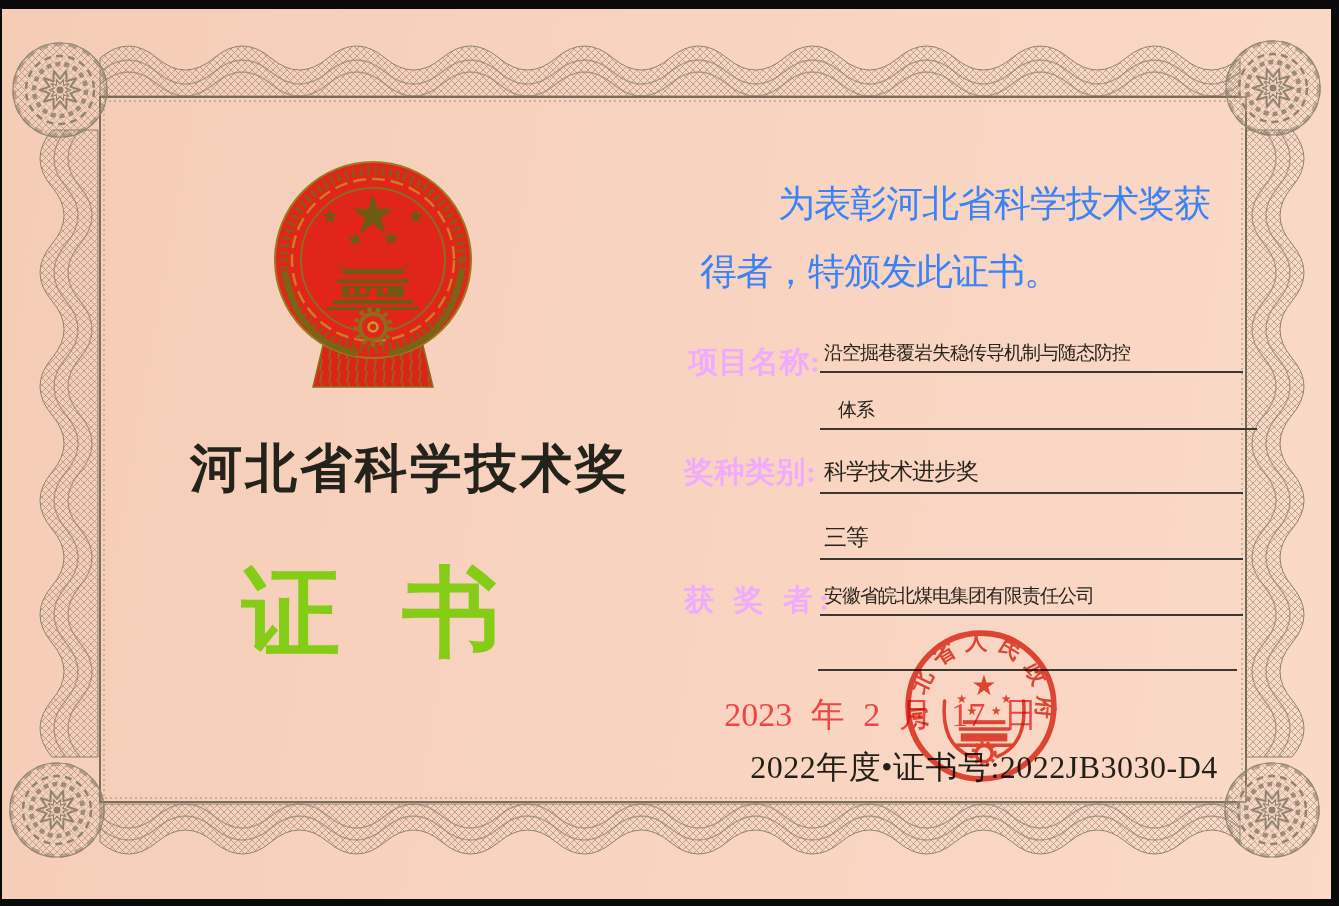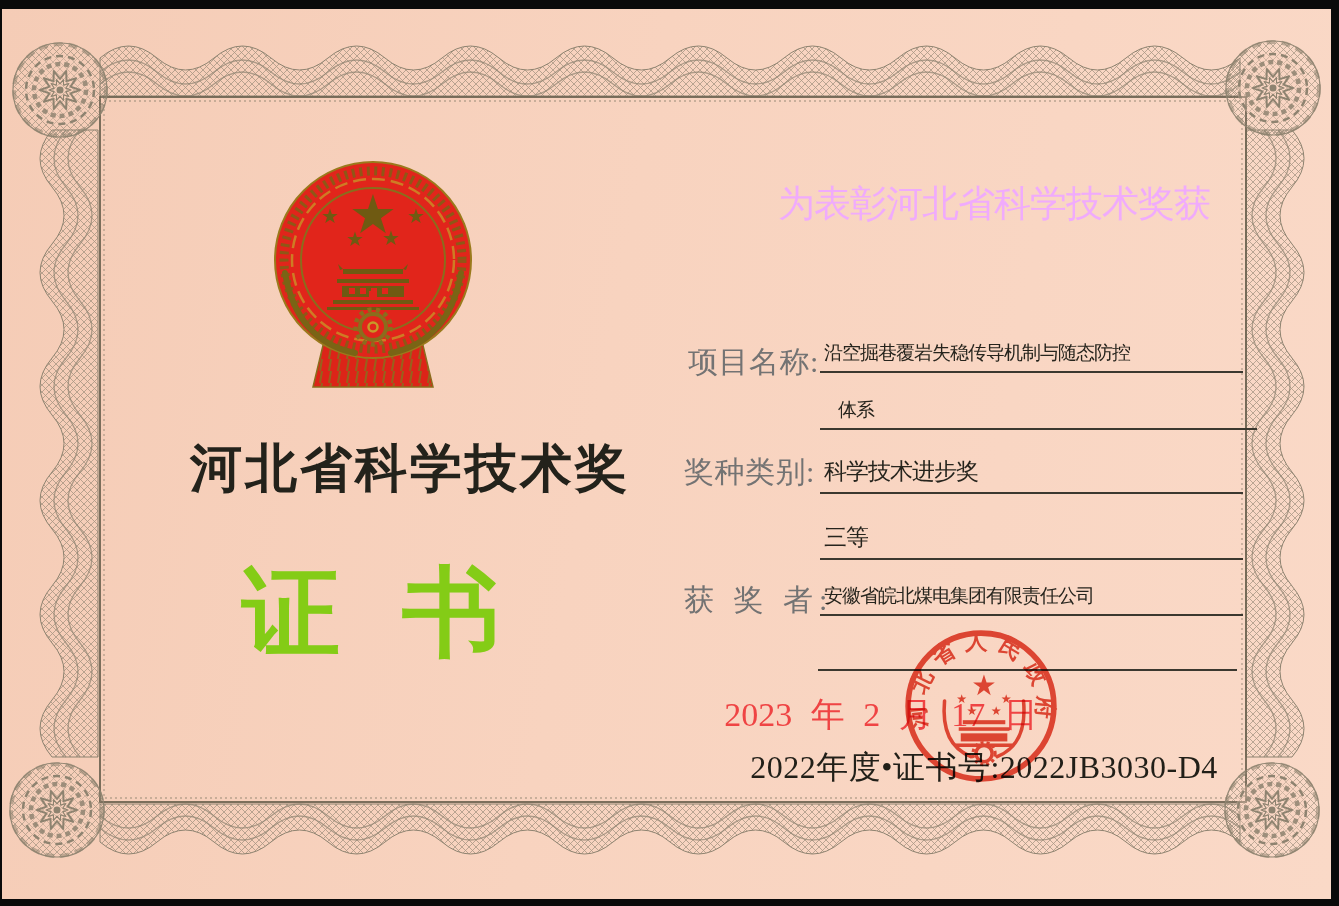--- a/index.html
+++ b/index.html
@@ -10,24 +10,24 @@
   .frame-svg{position:absolute;left:2px;top:9px;width:1329px;height:890px;}
 
   .abs{position:absolute;white-space:nowrap;}
 
   .award-title{left:85px;top:434px;width:545px;text-align:right;
                font-size:52px;font-weight:bold;letter-spacing:3px;color:#23221b;}
   .doc-title{left:242px;top:548px;font-size:98px;font-weight:bold;
              letter-spacing:62px;color:#84cc16;}
 
   .intro{left:700px;top:170px;width:560px;font-size:37px;line-height:68px;
-         color:#f0abfc;letter-spacing:-1px;}
+         color:#3b82f6;letter-spacing:-1px;}
   .intro .l1{padding-left:78px;}
 
-  .f-label{font-size:30px;font-weight:normal;color:#737373;letter-spacing:0.5px;text-align:right;}
+  .f-label{font-size:30px;font-weight:bold;color:#f0abfc;letter-spacing:0.5px;text-align:right;}
   .f-value{font-size:19px;color:#26241d;letter-spacing:-1px;
            border-bottom:2px solid #3b382f;padding:0 2px 5px 4px;width:417px;overflow:hidden;}
   .f-value.sm{font-size:23px;}
   .lab1{left:688px;top:342px;} .val1{left:820px;top:340px;}
   .val1b{left:820px;top:397px;padding-left:18px;}
   .lab2{left:684px;top:452px;} .val2{left:820px;top:456px;}
   .lab3{left:684px;top:518px;} .val3{left:820px;top:522px;}
   .lab4{left:684px;top:580px;letter-spacing:6px;} .val4{left:820px;top:583px;}
   .blank-line{left:818px;top:640px;width:419px;height:29px;border-bottom:2px solid #3b382f;}
 
@@ -140,20 +140,21 @@
       <circle cx="110" cy="172" r="17.5" fill="none" stroke="#8a6d1d" stroke-width="4.5" stroke-dasharray="4 4.5"></circle>
       <circle cx="110" cy="172" r="4.5" fill="none" stroke="#c79a28" stroke-width="2.5"></circle>
     </g>
   </svg>
 
   <div class="abs award-title">河北省科学技术奖</div>
   <div class="abs doc-title">证书</div>
 
   <div class="abs intro">
     <div class="l1">为表彰河北省科学技术奖获</div>
+    <div class="l2">得者，特颁发此证书。</div>
   </div>
 
   <div class="abs f-label lab1">项目名称:</div>
   <div class="abs f-value val1">沿空掘巷覆岩失稳传导机制与随态防控</div>
   <div class="abs f-value val1b">体系</div>
 
   <div class="abs f-label lab2">奖种类别:</div>
   <div class="abs f-value sm val2">科学技术进步奖</div>
 
   <div class="abs f-label lab4">获 奖 者:</div>

